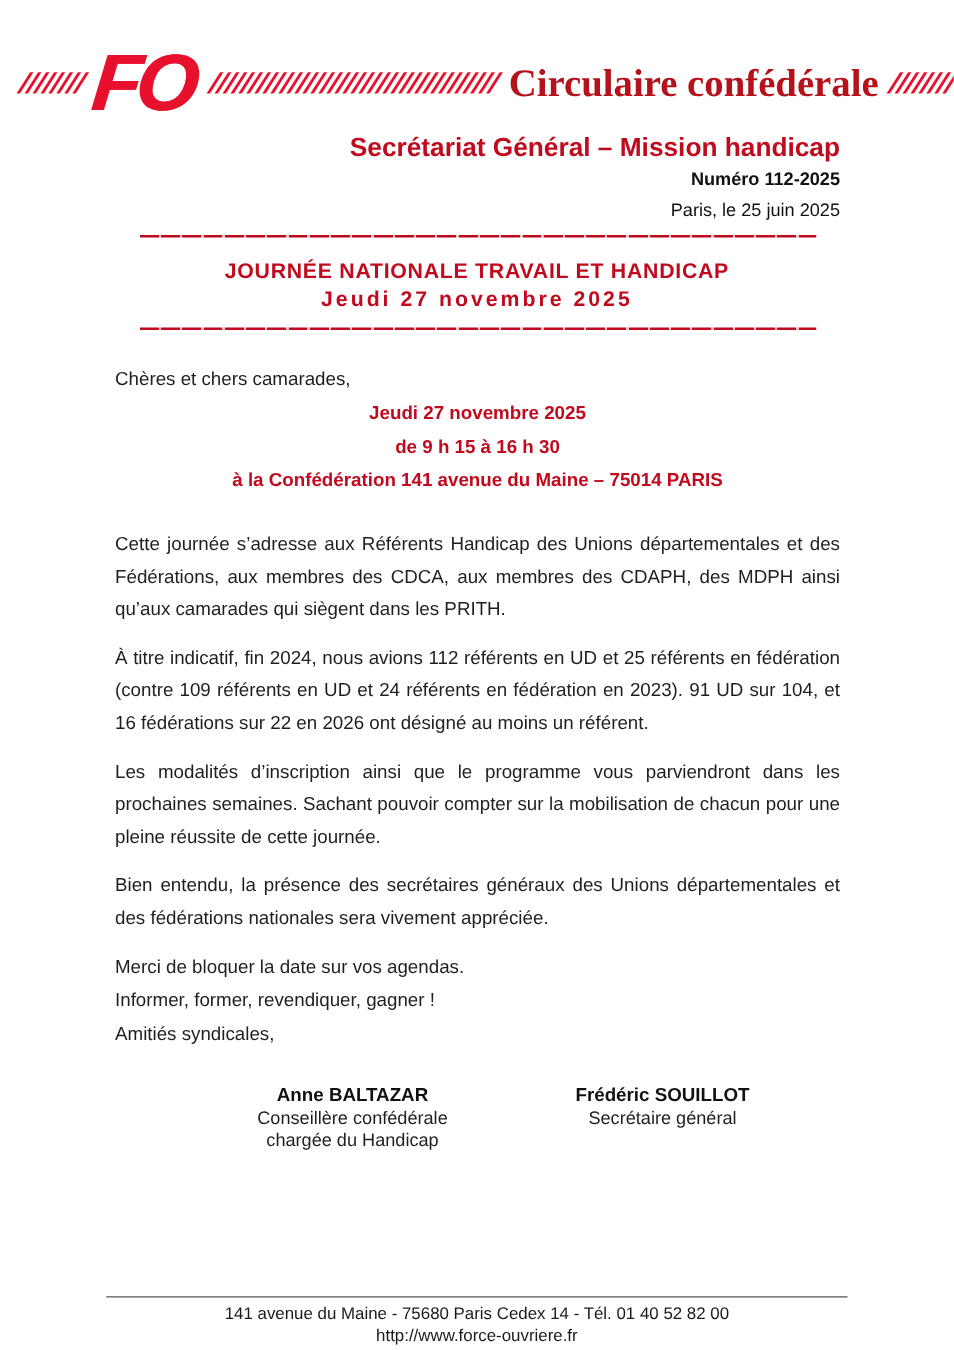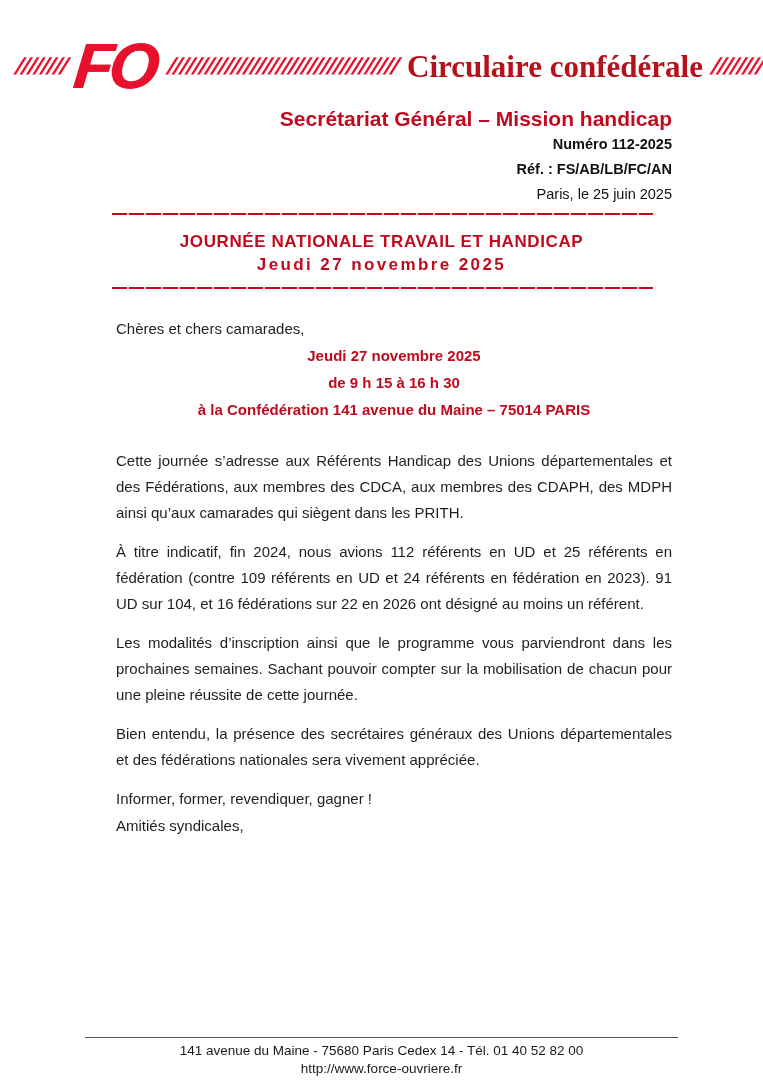--- a/index.html
+++ b/index.html
@@ -95,21 +95,21 @@
     font-weight:bold;
     font-size:17px;
     line-height:23px;
     letter-spacing:.6px;
     margin:15px 0 11px 0;
   }
   .banner-text .b-date{letter-spacing:2.4px;}
 
   
   .letter-body{
-    margin:27px 91px 0 116px;
+    margin:27px 91px 0 92px;
     font-size:15px;
   }
   .letter-body p{line-height:26px;margin-bottom:1px;}
   .letter-body p.par{
     text-align:justify;
     margin-bottom:13px;
   }
   .red-center{
     text-align:center;
     color:var(--accent-red);
@@ -157,21 +157,20 @@
     <span class="slashes">////////</span>
     <span class="fo-logo">FO</span>
     <span class="slashes">////////////////////////////////////</span>
     <h1 class="doc-title">Circulaire confédérale</h1>
     <span class="slashes">////////</span>
   </header>
 
   <section class="meta">
     <div class="m-dept">Secrétariat Général – Mission handicap</div>
     <div class="m-num">Numéro 112-2025</div>
-    <div class="m-ref">Réf. : FS/AB/LB/FC/AN</div>
     <div class="m-date">Paris, le 25 juin 2025</div>
   </section>
 
   <section class="banner">
     <div class="dashline"></div>
     <div class="banner-text">
       <div>JOURNÉE NATIONALE TRAVAIL ET HANDICAP</div>
       <div class="b-date">Jeudi 27 novembre 2025</div>
     </div>
     <div class="dashline"></div>
@@ -182,25 +181,35 @@
 
     <p class="red-center">Jeudi 27 novembre 2025</p>
     <p class="red-center">de 9 h 15 à 16 h 30</p>
     <p class="red-center">à la Confédération 141 avenue du Maine – 75014 PARIS</p>
 
     <p class="par gap-before">Cette journée s’adresse aux Référents Handicap des Unions départementales et des Fédérations, aux membres des CDCA, aux membres des CDAPH, des MDPH ainsi qu’aux camarades qui siègent dans les PRITH.</p>
     <p class="par">À titre indicatif, fin 2024, nous avions 112 référents en UD et 25 référents en fédération (contre 109 référents en UD et 24 référents en fédération en 2023). 91 UD sur 104, et 16 fédérations sur 22 en 2026 ont désigné au moins un référent.</p>
     <p class="par">Les modalités d’inscription ainsi que le programme vous parviendront dans les prochaines semaines. Sachant pouvoir compter sur la mobilisation de chacun pour une pleine réussite de cette journée.</p>
     <p class="par">Bien entendu, la présence des secrétaires généraux des Unions départementales et des fédérations nationales sera vivement appréciée.</p>
 
+    <p>Merci de bloquer la date sur vos agendas.</p>
     <p>Informer, former, revendiquer, gagner !</p>
     <p>Amitiés syndicales,</p>
   </main>
 
   <section class="signatures">
+    <div class="sig sig-left">
+      <div class="sig-name">Anne BALTAZAR</div>
+      <div>Conseillère confédérale</div>
+      <div>chargée du Handicap</div>
+    </div>
+    <div class="sig sig-right">
+      <div class="sig-name">Frédéric SOUILLOT</div>
+      <div>Secrétaire général</div>
+    </div>
   </section>
 
   <footer class="page-footer">
     <div class="footer-rule"></div>
     <div class="footer-lines">
       <div>141 avenue du Maine - 75680 Paris Cedex 14 - Tél. 01 40 52 82 00</div>
       <div class="footer-url">http://www.force-ouvriere.fr</div>
     </div>
   </footer>
 

